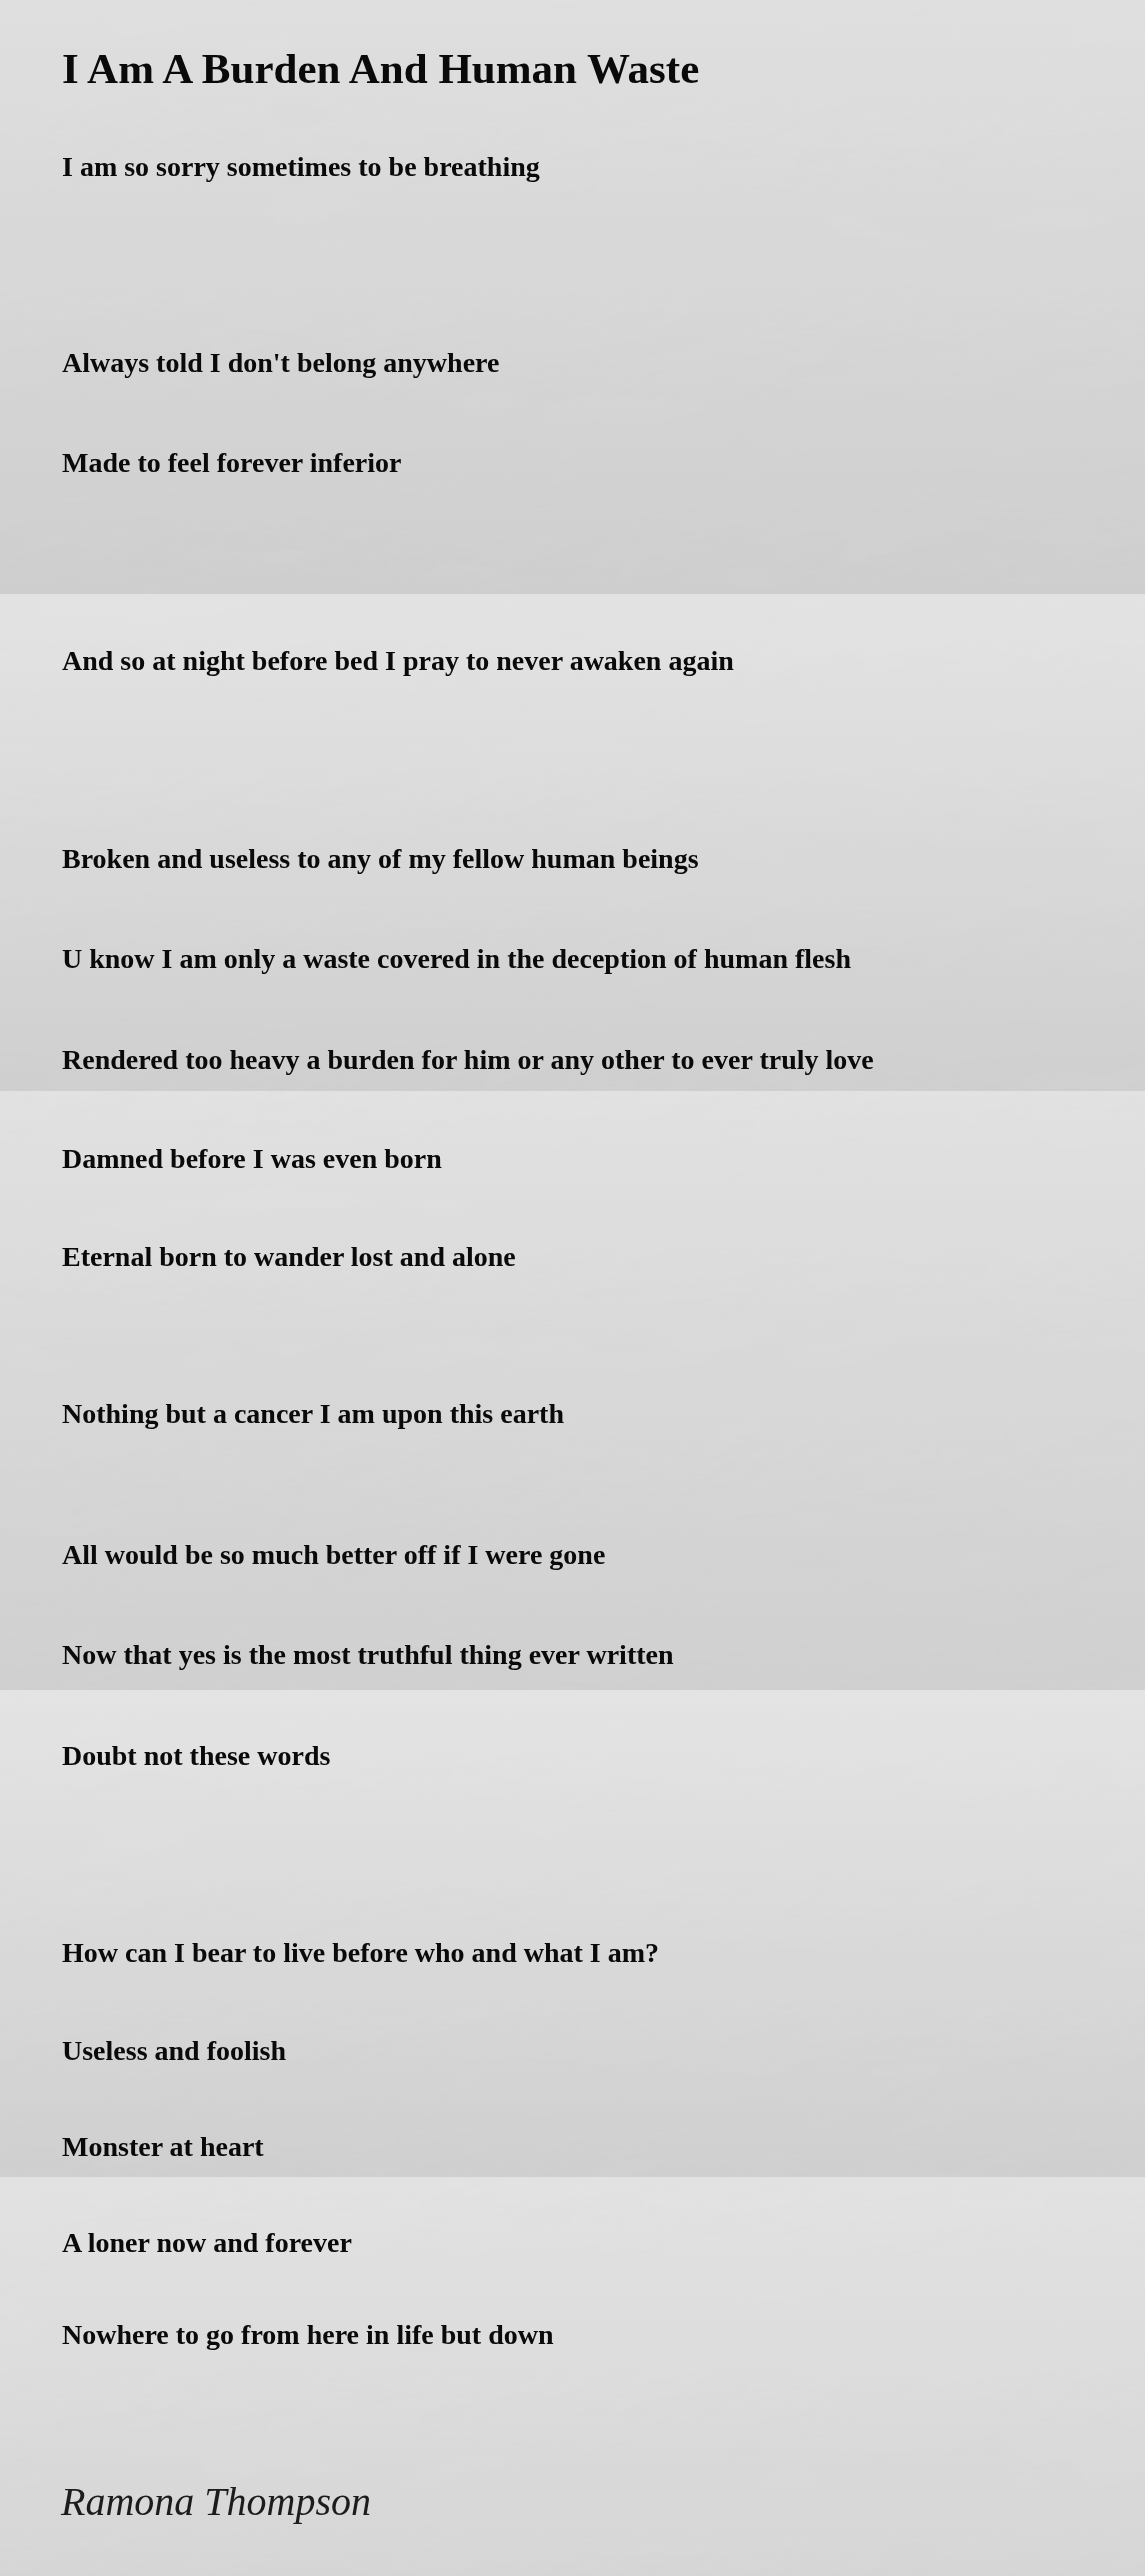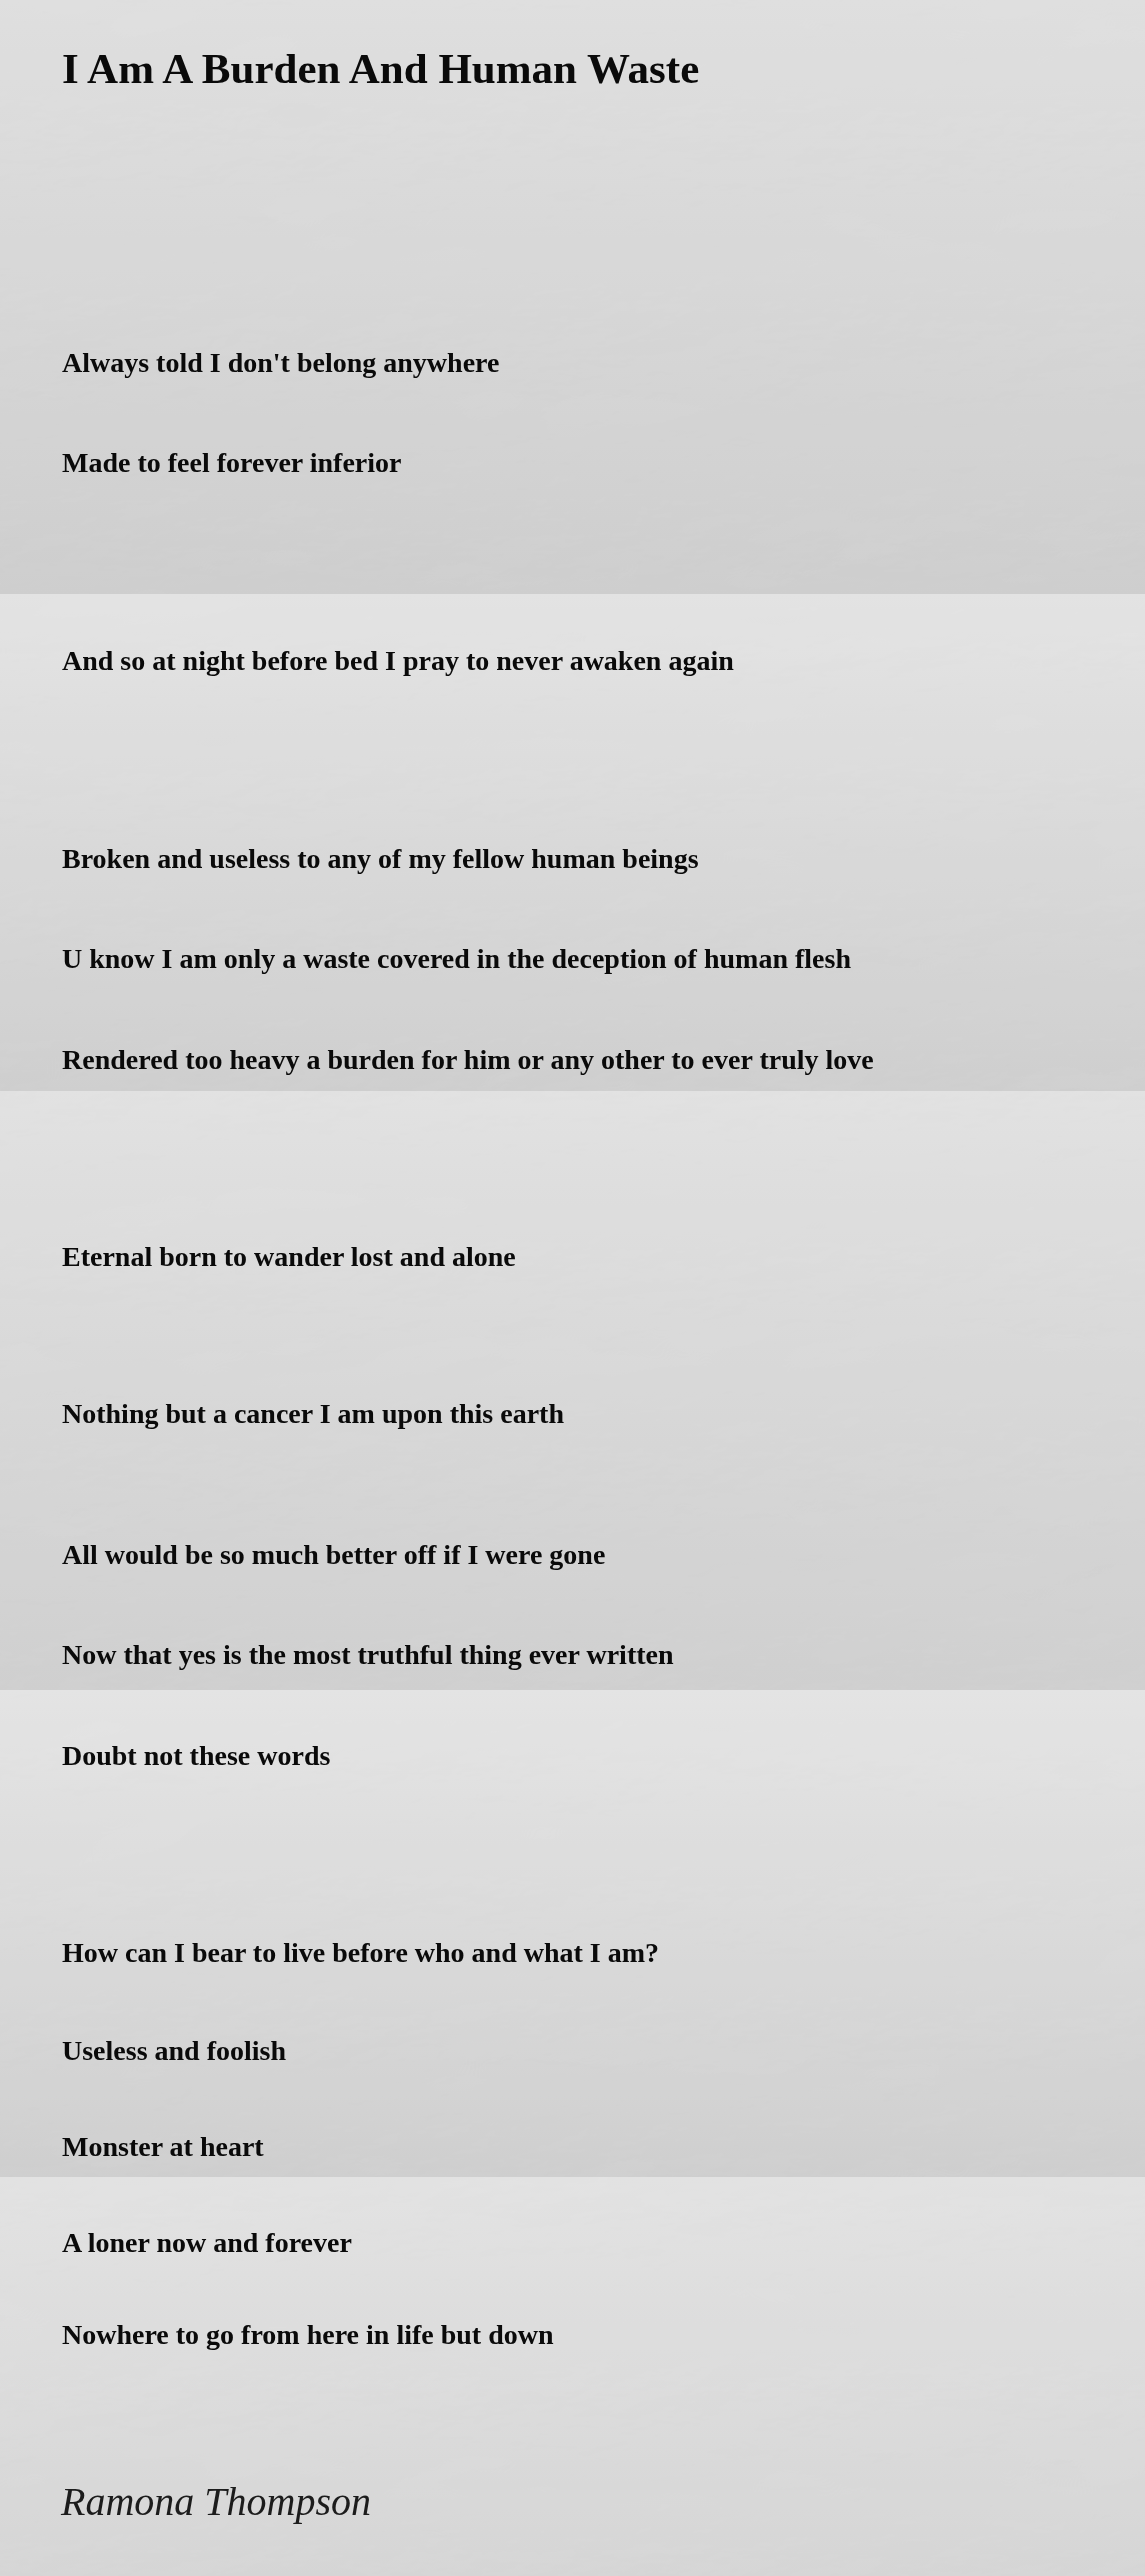--- a/index.html
+++ b/index.html
@@ -62,26 +62,28 @@
           </feDiffuseLighting>
         </filter>
       </defs>
       <rect width="1200" height="2698" filter="url(#fibers)" opacity="0.30" style="mix-blend-mode:soft-light"></rect>
       <rect width="1200" height="2698" filter="url(#swirls)" opacity="0.20" style="mix-blend-mode:overlay"></rect>
     </svg>
   </div>
 
   <h1 class="title">I Am A Burden And Human Waste</h1>
 
+  <div class="line" style="top:150px">I am so sorry sometimes to be breathing</div>
   <div class="line" style="top:346px">Always told I don't belong anywhere</div>
   <div class="line" style="top:446px">Made to feel forever inferior</div>
   <div class="line" style="top:644px">And so at night before bed I pray to never awaken again</div>
   <div class="line" style="top:842px">Broken and useless to any of my fellow human beings</div>
   <div class="line" style="top:942px">U know I am only a waste covered in the deception of human flesh</div>
   <div class="line" style="top:1043px">Rendered too heavy a burden for him or any other to ever truly love</div>
+  <div class="line" style="top:1142px">Damned before I was even born</div>
   <div class="line" style="top:1240px">Eternal born to wander lost and alone</div>
   <div class="line" style="top:1397px">Nothing but a cancer I am upon this earth</div>
   <div class="line" style="top:1538px">All would be so much better off if I were gone</div>
   <div class="line" style="top:1638px">Now that yes is the most truthful thing ever written</div>
   <div class="line" style="top:1739px">Doubt not these words</div>
   <div class="line" style="top:1936px">How can I bear to live before who and what I am?</div>
   <div class="line" style="top:2034px">Useless and foolish</div>
   <div class="line" style="top:2130px">Monster at heart</div>
   <div class="line" style="top:2226px">A loner now and forever</div>
   <div class="line" style="top:2318px">Nowhere to go from here in life but down</div>

